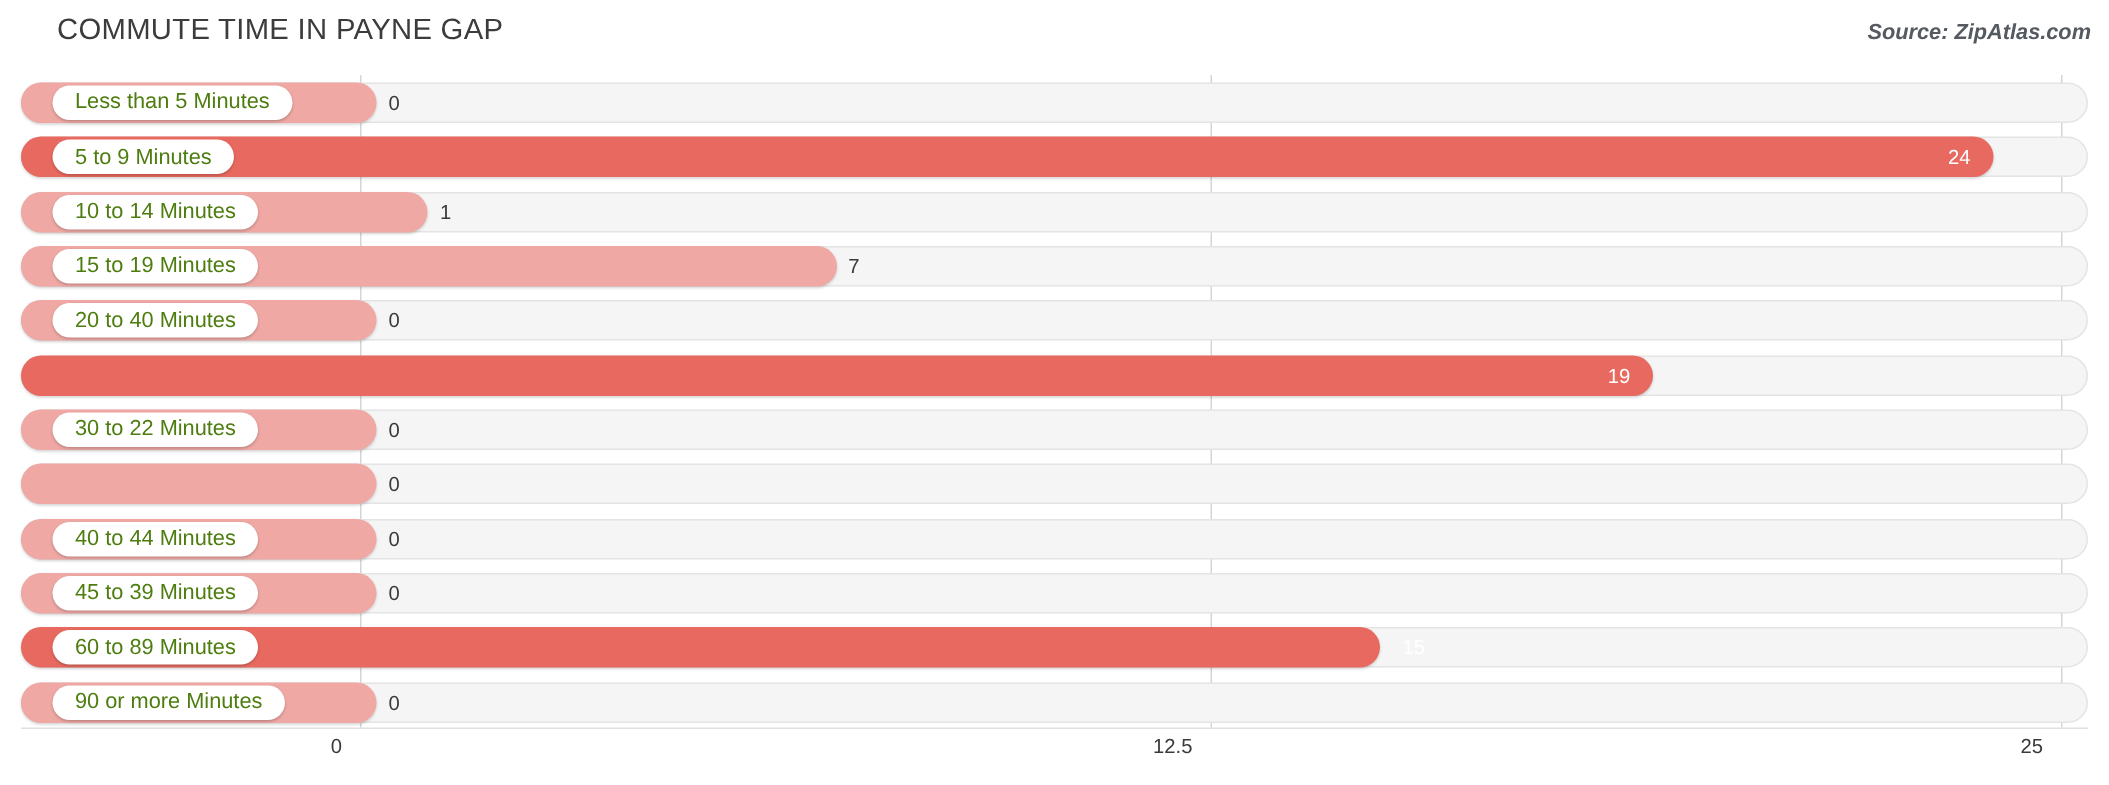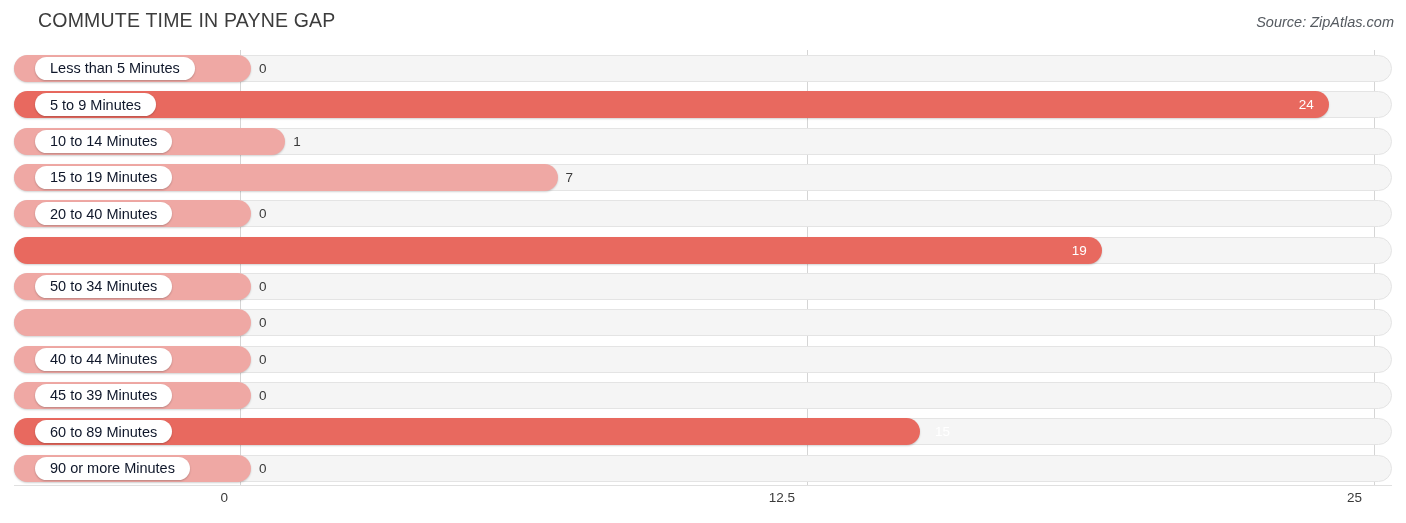--- a/index.html
+++ b/index.html
@@ -13,21 +13,21 @@
   #chart-root{position:absolute;left:0;top:0;width:1406px;height:523px;}
 
   
   #page-title{
     position:absolute;left:14px;top:9px;
     font-size:19.5px;letter-spacing:.2px;
     color:#3c3c3c;font-weight:400;white-space:nowrap;margin-left:24px;
   }
   #source-note{
     position:absolute;right:12px;top:14px;
-    font-size:14.5px;font-style:italic;font-weight:normal;
+    font-size:14.5px;font-style:italic;font-weight:bold;
     color:#555a60;white-space:nowrap;
   }
 
   
   #plot{
     position:absolute;left:0;top:50px;
     width:1406px;height:435px;
   }
   .gridline{
     position:absolute;top:0;width:1px;height:435px;
@@ -58,21 +58,21 @@
   .cat-pill{
     position:absolute;left:21px;top:2px;height:23px;
     background:#ffffff;
     border-radius:12px;
     display:flex;align-items:center;
     padding:0 15px;
     box-shadow:0 1px 2px rgba(0,0,0,.22);
     white-space:nowrap;
   }
   .cat-pill span{
-    font-size:14.5px;color:#0f172a;line-height:1;
+    font-size:14.5px;color:#4d7c0f;line-height:1;
   }
 
   .val-out{
     position:absolute;top:0;height:27px;
     display:flex;align-items:center;
     font-size:13.5px;color:#3a3a3a;white-space:nowrap;
   }
   .val-in{
     position:absolute;top:0;height:27px;
     display:flex;align-items:center;
@@ -146,21 +146,21 @@
       </div>
       <div class="row" style="top: 186.65px;">
         <div class="track"></div>
         <div class="bar dark" style="width: 1087.84px;"></div>
         <div class="val-in" style="left: 1057.84px;">19</div>
       </div>
       <div class="row" style="top: 222.98px;">
         <div class="track"></div>
         <div class="bar light" style="width: 237px;"></div>
         <div class="cat-pill">
-          <span>50 to 34 Minutes</span>
+          <span>30 to 22 Minutes</span>
         </div>
         <div class="val-out" style="left: 245px;">0</div>
       </div>
       <div class="row" style="top: 259.31px;">
         <div class="track"></div>
         <div class="bar light" style="width: 237px;"></div>
         <div class="val-out" style="left: 245px;">0</div>
       </div>
       <div class="row" style="top: 295.64px;">
         <div class="track"></div>

